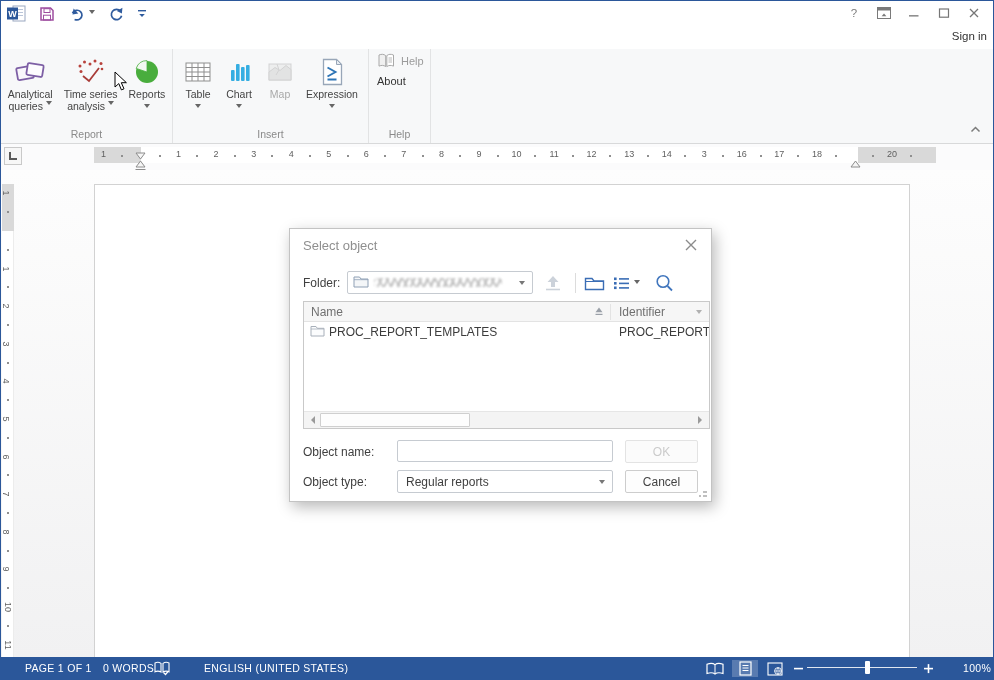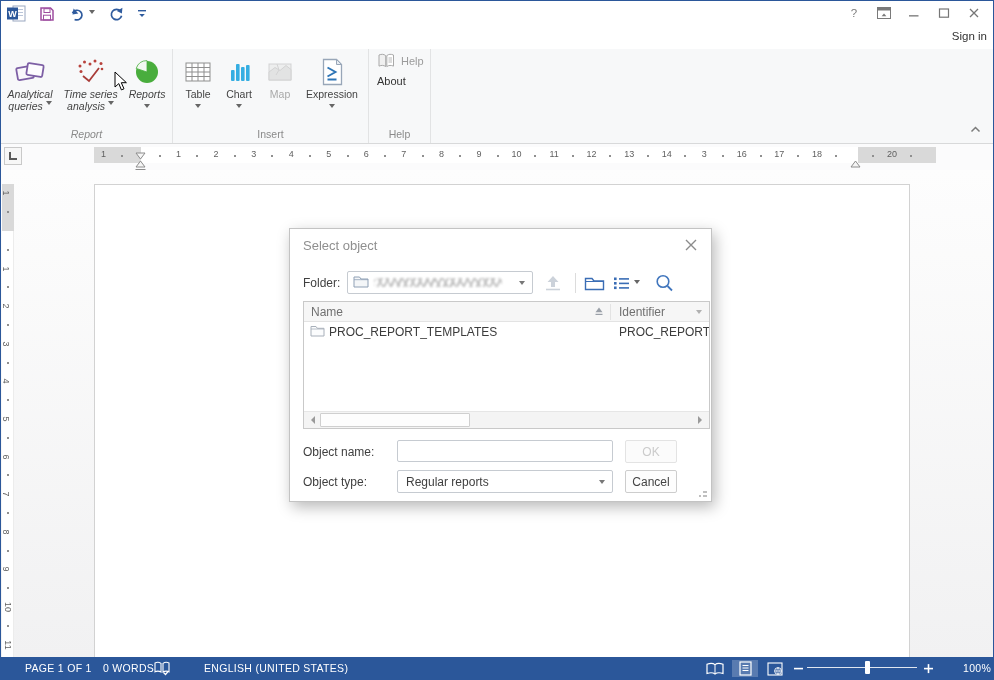--- a/index.html
+++ b/index.html
@@ -78,21 +78,21 @@
   .lrow .fic{position:absolute;left:6px;top:3px;}
   .lrow .nm{position:absolute;left:25px;top:3px;color:#3c3c3c;white-space:nowrap;}
   .lrow .idn{position:absolute;left:315px;top:3px;right:0;color:#3c3c3c;white-space:nowrap;overflow:hidden;}
   .hscroll{position:absolute;left:0;right:0;bottom:0;height:17px;background:#f4f4f4;border-top:1px solid #e6e6e6;}
   .hs-btn{position:absolute;top:0;width:17px;height:16px;background:#f4f4f4;display:flex;align-items:center;justify-content:center;}
   .hs-thumb{position:absolute;left:16px;top:1px;width:150px;height:14px;background:#fdfdfd;border:1px solid #cfcfcf;border-radius:1px;}
   .tri-left{width:0;height:0;border:4px solid transparent;border-right:4px solid #9a9a9a;margin-left:-3px;}
   .tri-right{width:0;height:0;border:4px solid transparent;border-left:4px solid #9a9a9a;margin-right:-3px;}
   .dlg-row-label{position:absolute;left:13px;}
   .txtinput{position:absolute;left:107px;width:216px;height:22px;border:1px solid #c6cbd1;border-radius:2px;font-size:12px;padding:0 6px;color:#333;outline:none;background:#fff;}
-  .dlg-btn{position:absolute;left:335px;width:52px;height:23px;border:1px solid #cdcdcd;border-radius:2px;background:#fdfdfd;font-size:12px;color:#444;display:flex;align-items:center;justify-content:center;}
+  .dlg-btn{position:absolute;left:335px;width:73px;height:23px;border:1px solid #cdcdcd;border-radius:2px;background:#fdfdfd;font-size:12px;color:#444;display:flex;align-items:center;justify-content:center;}
   .dlg-btn.disabled{border-color:#e3e3e3;color:#cbcbcb;background:#fbfbfb;}
   .grip{position:absolute;right:3px;bottom:3px;width:10px;height:10px;
     background:radial-gradient(circle at 2px 8px,#bfbfbf 1px,transparent 1.4px),radial-gradient(circle at 6px 8px,#bfbfbf 1px,transparent 1.4px),radial-gradient(circle at 8px 4px,#bfbfbf 1px,transparent 1.4px),radial-gradient(circle at 6px 4px,#bfbfbf 1px,transparent 1.4px) ,radial-gradient(circle at 8px 8px,#bfbfbf 1px,transparent 1.4px);}
 
   
   .statusbar{position:absolute;left:0;bottom:0;width:100%;height:22px;background:#2b579a;color:#fff;font-size:10.5px;}
   .sb-item{position:absolute;top:5px;letter-spacing:.3px;white-space:nowrap;padding-left:16px;}
   .sb-ic{position:absolute;top:3px;display:flex;align-items:center;justify-content:center;width:26px;height:17px;}
   .sb-ic.selected{background:rgba(255,255,255,.22);}
   .zoom-track{position:absolute;left:806px;top:10px;width:110px;height:1px;background:rgba(255,255,255,.85);}
@@ -194,21 +194,21 @@
         </span>
       </div>
   </div>
 
   <div class="signin">Sign in</div>
 
   <div class="ribbon">
     <div class="ribbon-collapse"><svg width="11" height="7">
           <path d="M1.5 5.5 L5.5 1.5 L9.5 5.5" fill="none" stroke="#7b7b7b" stroke-width="1.5"></path>
         </svg></div>
-  <div class="grp" style="left: 0px; width: 172px; font-style: italic;">
+  <div class="grp" style="left: 0px; width: 172px;">
         <div class="btn-row">
           <div class="rbtn">
             <div class="ric">
               <span class="ic" style="display: inline-flex; align-items: center;">
                 <svg width="32" height="30" viewBox="0 0 32 30">
                   <rect x="3" y="10" width="16" height="12" rx="1.5" transform="rotate(-10 11 16)" fill="#f9f7fb" stroke="#7d5fa5" stroke-width="1.8"></rect>
                   <rect x="13" y="7" width="16" height="12" rx="1.5" transform="rotate(9 21 13)" fill="#fdfcfe" stroke="#7d5fa5" stroke-width="1.8"></rect>
                 </svg>
               </span>
             </div>

